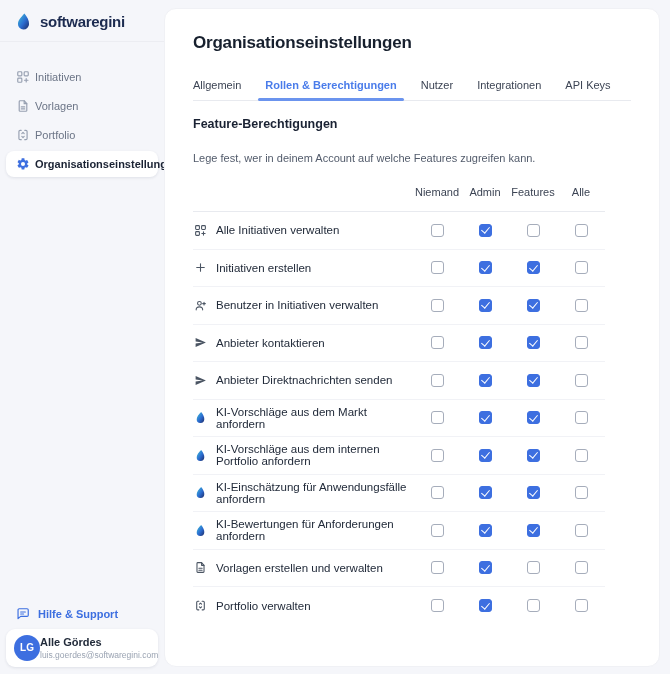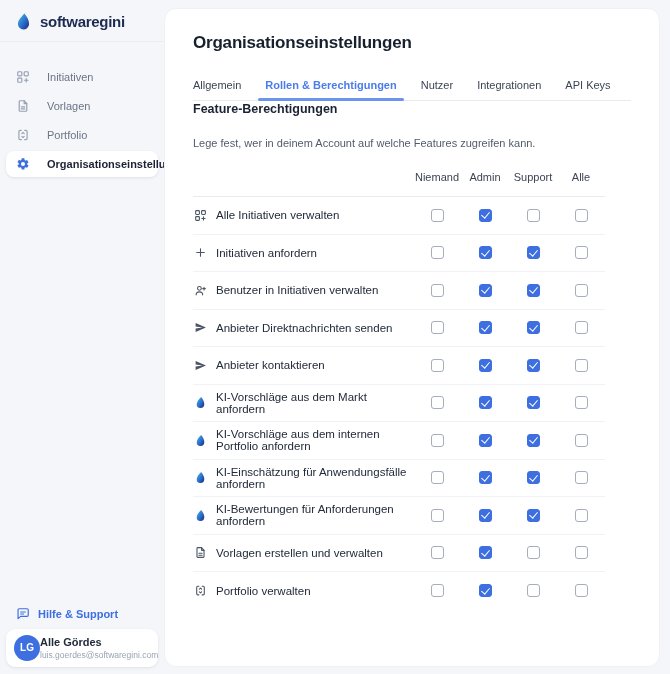--- a/index.html
+++ b/index.html
@@ -13,21 +13,21 @@
     color:#1f2937;
   }
 
   
   .sidebar { width:164px; flex:0 0 164px; display:flex; flex-direction:column; }
   .logo-row { display:flex; align-items:center; gap:7px; padding:12px 14px 10px; border-bottom:1px solid #ecedf2; }
   .logo-mark svg { display:block; }
   .logo-text { font-size:15px; font-weight:700; color:#1c2b50; letter-spacing:-0.3px; }
 
   .nav { padding:22px 6px 0; display:flex; flex-direction:column; gap:3px; }
-  .nav-item { display:flex; align-items:center; gap:17px; padding:6px 10px; border-radius:8px;
+  .nav-item { display:flex; align-items:center; gap:5px; padding:6px 10px; border-radius:8px;
               font-size:11px; color:#6b7486; cursor:pointer; }
   .nav-item .ico { color:#97a0b1; display:flex; }
   .nav-item.active { background:#fff; color:#1a2233; font-weight:700; box-shadow:0 1px 3px rgba(25,39,70,.10); }
   .nav-item.active .ico { color:#3d6fe0; }
 
   .sidebar-bottom { margin-top:auto; padding:0 6px 7px; }
   .help { display:flex; align-items:center; gap:8px; padding:8px 10px; color:#3d6fe0;
           font-weight:700; font-size:11px; cursor:pointer; }
   .help .ico { display:flex; color:#3d6fe0; }
   .user-card { background:#fff; border-radius:9px; padding:6px 8px; display:flex; 
@@ -41,21 +41,21 @@
   .main { flex:1; background:#fff; margin:8px 10px 7px 0; border-radius:12px;
           padding:22px 28px; display:flex; flex-direction:column; border:1px solid #f0f1f5; }
   .page-title { font-size:17px; font-weight:700; color:#17202e; margin:2px 0 0; letter-spacing:-0.2px; }
 
   .tabs { display:flex; gap:24px; margin-top:26px; border-bottom:1px solid #e8eaef; }
   .tab { font-size:11px; color:#3c4454; padding:0 0 9px; cursor:pointer; position:relative; font-weight:500; }
   .tab.active { color:#4a7cea; font-weight:700; }
   .tab.active::after { content:""; position:absolute; left:-7px; right:-7px; bottom:-1px;
                        height:3px; border-radius:2px; background:#6b94ee; }
 
-  .section-heading { font-size:12.5px; font-weight:700; color:#1a2233; margin-top:1px; }
+  .section-heading { font-size:12.5px; font-weight:700; color:#1a2233; margin-top:16px; }
   .section-desc { font-size:11px; color:#525b6b; margin-top:21px; }
 
   .perm-table { margin-top:12px; padding-right:26px; }
   .t-head, .t-row { display:grid; grid-template-columns:1fr 48px 48px 48px 48px; align-items:center; }
   .t-head { padding:10px 0 13px; border-bottom:1px solid #e8eaef; }
   .t-col { font-size:11px; color:#3c4454; text-align:center; }
   .t-row { height:37.5px; border-bottom:1px solid #f1f2f6; }
   .t-row:last-child { border-bottom:none; }
   .row-label { display:flex; align-items:center; gap:9px; font-size:11.5px; color:#222b3a; }
   .row-ico { color:#4b5563; display:flex; flex:0 0 14px; justify-content:center; }
@@ -161,21 +161,21 @@
     </div>
 
   <div class="section-heading">Feature-Berechtigungen</div>
   <div class="section-desc">Lege fest, wer in deinem Account auf welche Features zugreifen kann.</div>
 
   <div class="perm-table">
     <div class="t-head" id="table-head">
       <div class="t-col" style="text-align:left"></div>
     <div class="t-col">Niemand</div>
         <div class="t-col">Admin</div>
-        <div class="t-col">Support</div>
+        <div class="t-col">Features</div>
         <div class="t-col">Alle</div>
       </div>
     <div id="table-body">
         <div class="t-row">
           <div class="row-label">
             <span class="row-ico">
               <svg width="13" height="13" viewBox="0 0 24 24" fill="none" stroke="currentColor" stroke-width="2" stroke-linecap="round" stroke-linejoin="round">
                 <rect x="3" y="3" width="7" height="7" rx="1.5"></rect>
                 <rect x="3" y="14" width="7" height="7" rx="1.5"></rect>
                 <rect x="14" y="3" width="7" height="7" rx="1.5"></rect>
@@ -197,21 +197,21 @@
             <div class="checkbox"></div>
           </div>
         </div>
         <div class="t-row">
           <div class="row-label">
             <span class="row-ico">
               <svg width="13" height="13" viewBox="0 0 24 24" fill="none" stroke="currentColor" stroke-width="2" stroke-linecap="round" stroke-linejoin="round">
                 <path d="M12 5v14M5 12h14"></path>
               </svg>
             </span>
-            <span>Initiativen anfordern</span>
+            <span>Initiativen erstellen</span>
           </div>
           <div class="cell">
             <div class="checkbox"></div>
           </div>
           <div class="cell">
             <div class="checkbox checked"></div>
           </div>
           <div class="cell">
             <div class="checkbox checked"></div>
           </div>
@@ -243,21 +243,21 @@
             <div class="checkbox"></div>
           </div>
         </div>
         <div class="t-row">
           <div class="row-label">
             <span class="row-ico">
               <svg width="13" height="13" viewBox="0 0 24 24" fill="currentColor">
                 <path d="M3 20.5 22 12 3 3.5l.01 6.5L16 12 3.01 14z"></path>
               </svg>
             </span>
-            <span>Anbieter Direktnachrichten senden</span>
+            <span>Anbieter kontaktieren</span>
           </div>
           <div class="cell">
             <div class="checkbox"></div>
           </div>
           <div class="cell">
             <div class="checkbox checked"></div>
           </div>
           <div class="cell">
             <div class="checkbox checked"></div>
           </div>
@@ -265,21 +265,21 @@
             <div class="checkbox"></div>
           </div>
         </div>
         <div class="t-row">
           <div class="row-label">
             <span class="row-ico">
               <svg width="13" height="13" viewBox="0 0 24 24" fill="currentColor">
                 <path d="M3 20.5 22 12 3 3.5l.01 6.5L16 12 3.01 14z"></path>
               </svg>
             </span>
-            <span>Anbieter kontaktieren</span>
+            <span>Anbieter Direktnachrichten senden</span>
           </div>
           <div class="cell">
             <div class="checkbox"></div>
           </div>
           <div class="cell">
             <div class="checkbox checked"></div>
           </div>
           <div class="cell">
             <div class="checkbox checked"></div>
           </div>

